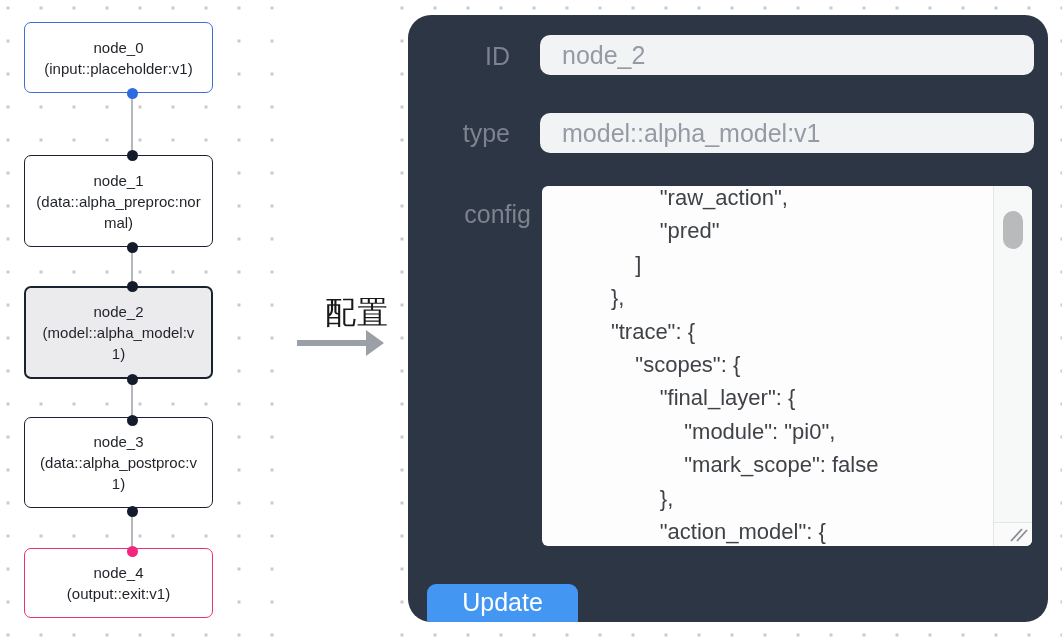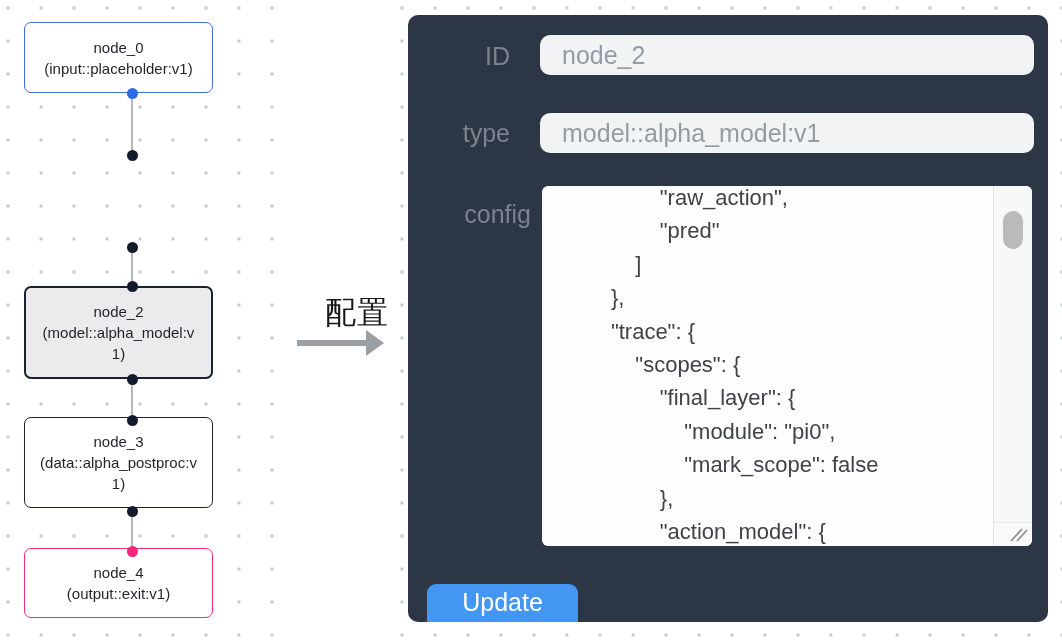--- a/index.html
+++ b/index.html
@@ -50,21 +50,21 @@
   .arrow-label { position: absolute; left: 299px; top: 292px; font-size: 31px;
     color: #17181a; letter-spacing: 1px; margin-left: 26px; }
   .arrow-line { position: absolute; left: 297px; top: 340px; width: 70px; height: 6px;
     background: #9aa0a6; }
   .arrow-head { position: absolute; left: 366px; top: 330px; width: 0; height: 0;
     border-left: 18px solid #9aa0a6; border-top: 13px solid transparent;
     border-bottom: 13px solid transparent; }
 
   
   .panel { position: absolute; left: 408px; top: 15px; width: 640px; height: 607px;
-    background: #2c3645; border-radius: 10px; overflow: hidden; }
+    background: #2c3645; border-radius: 23px; overflow: hidden; }
   .plabel { position: absolute; width: 102px; text-align: right; color: #7c838e;
     font-size: 25px; }
   .lbl-id     { left: 0; top: 27px; }
   .lbl-type   { left: 0; top: 104px; }
   .lbl-config { left: 0; top: 185px; margin-left: 21px; }
   .pinput { position: absolute; left: 132px; width: 494px; height: 40px;
     background: #f2f3f5; border: none; border-radius: 10px; outline: none;
     font-family: "Liberation Sans", "DejaVu Sans", sans-serif;
     font-size: 25px; color: #959ba4; padding: 0 22px; }
   .inp-id   { top: 20px; }
@@ -97,20 +97,24 @@
   <div class="canvas-left dotted">
 
     <div class="edge e01"></div>
     <div class="edge e12"></div>
     <div class="edge e23"></div>
     <div class="edge e34"></div>
 
     <div class="node n0">
       <div class="nt">node_0</div>
       <div class="nt">(input::placeholder:v1)</div>
+    </div>
+    <div class="node n1">
+      <div class="nt">node_1</div>
+      <div class="nt">(data::alpha_preproc:normal)</div>
     </div>
     <div class="node n2">
       <div class="nt">node_2</div>
       <div class="nt">(model::alpha_model:v1)</div>
     </div>
     <div class="node n3">
       <div class="nt">node_3</div>
       <div class="nt">(data::alpha_postproc:v1)</div>
     </div>
     <div class="node n4">

